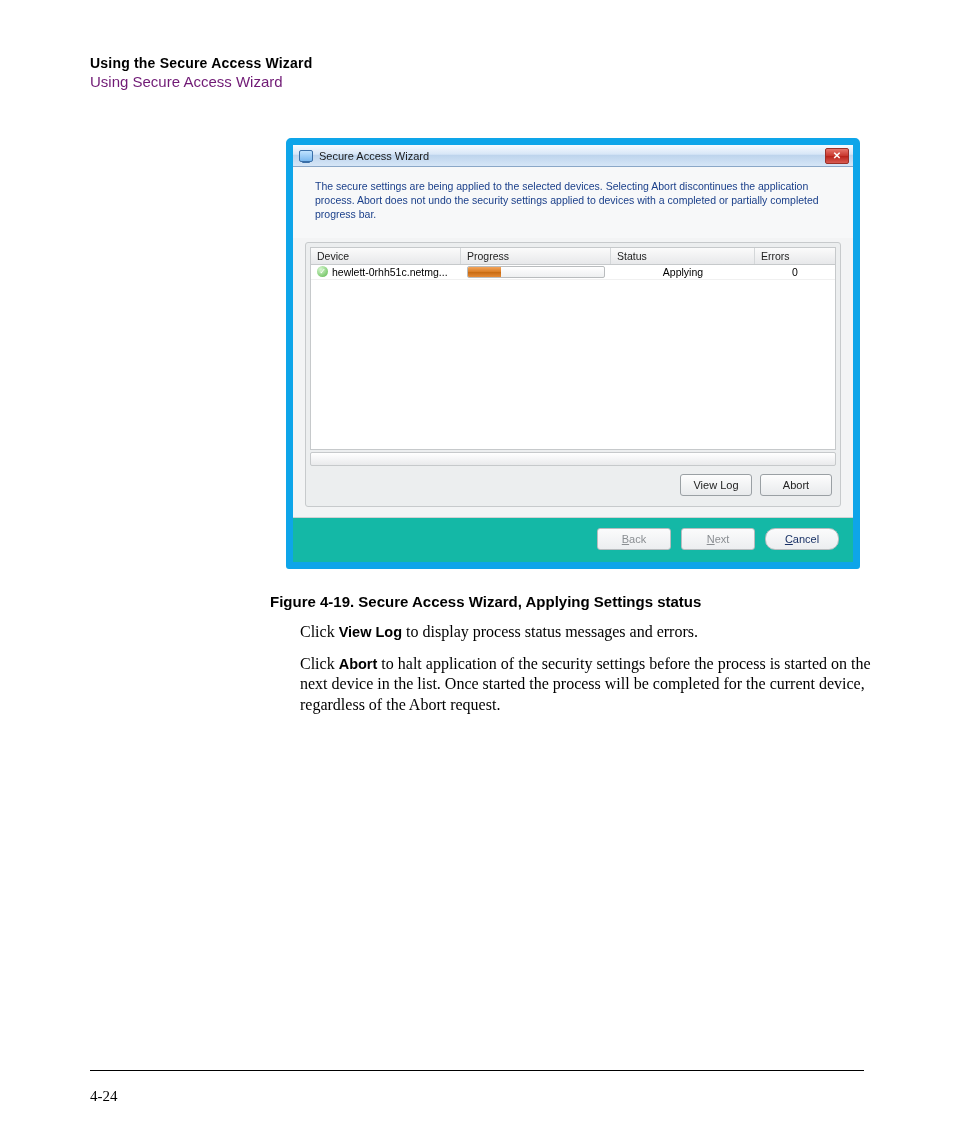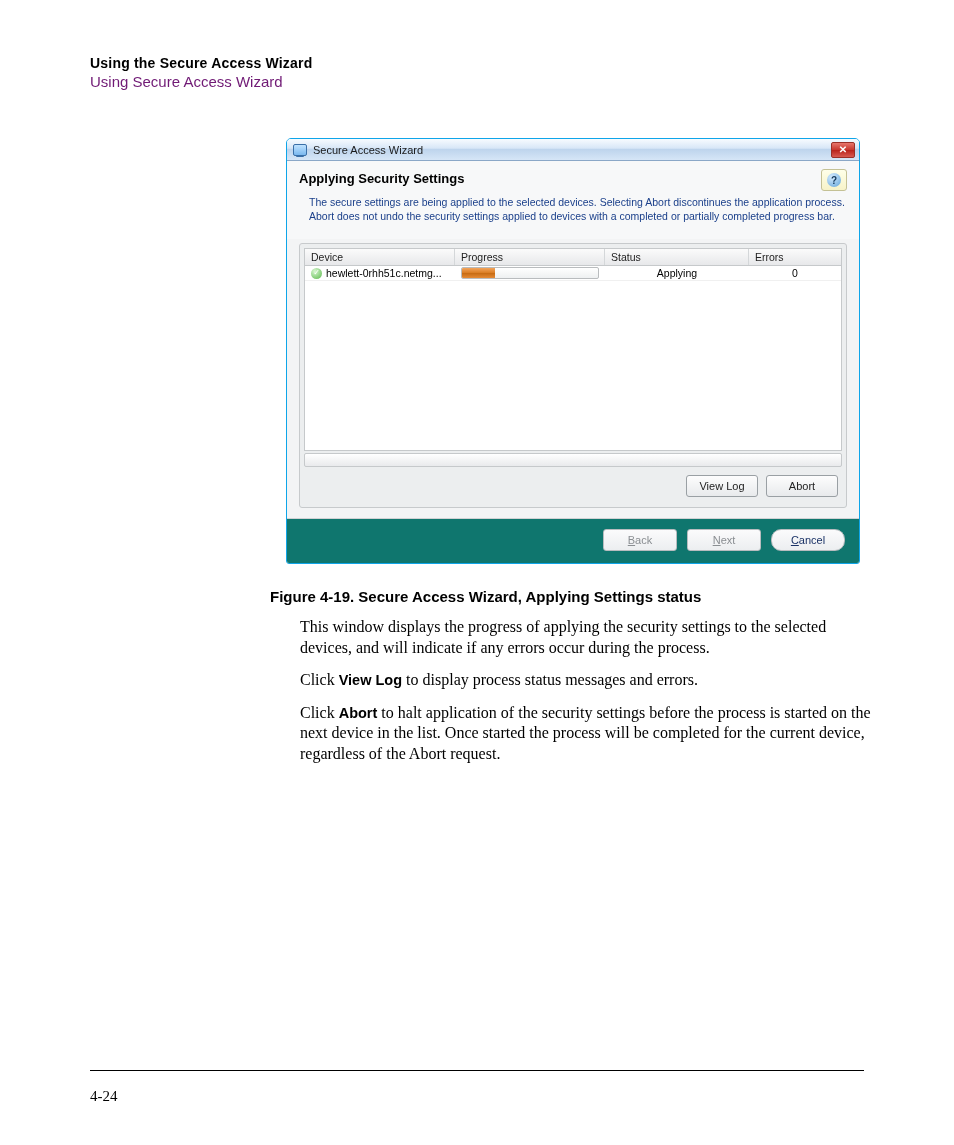--- a/index.html
+++ b/index.html
@@ -12,21 +12,21 @@
     position: relative;
     padding: 55px 90px 0 90px;
   }
   .header-block { margin-bottom: 48px; }
   .hdr-bold { font-family: Arial, Helvetica, sans-serif; font-weight: 700; font-size: 14px; letter-spacing: 0.2px; }
   .hdr-light { font-family: Arial, Helvetica, sans-serif; font-weight: 400; font-size: 15px; color: #701a75; margin-top: 2px; }
 
   
   .dialog-wrap { margin-left: 196px; width: 574px; }
   .dialog {
-    border: 1px solid #0ea5e9;
+    border: 7px solid #0ea5e9;
     border-radius: 5px 5px 3px 3px;
     background: #f3f4f5;
     font-family: Arial, Helvetica, sans-serif;
     font-size: 11px;
     overflow: hidden;
   }
   .titlebar {
     height: 22px;
     background: linear-gradient(#f7fbff, #d7e6f7 45%, #bcd3ec 46%, #d6e6f7);
     border-bottom: 1px solid #8aa7c7;
@@ -152,21 +152,21 @@
     border-radius: 3px;
     background: linear-gradient(#fdfdfd, #e8eaec);
     font-size: 11px;
     display: flex; align-items: center; justify-content: center;
     color: #222;
   }
   .nav-row {
     border-top: 1px solid #d0d2d4;
     padding: 10px 14px 12px 14px;
     display: flex; justify-content: flex-end; gap: 10px;
-    background: #0f766e;
+    background: #14b8a6;
   }
   .nav-btn {
     min-width: 74px; height: 22px;
     border: 1px solid #b8bcbf;
     border-radius: 3px;
     background: linear-gradient(#fbfbfc, #eceef0);
     font-size: 11px; color: #8a8e92;
     display: flex; align-items: center; justify-content: center;
   }
   .nav-btn.cancel { color: #1a3266; border-radius: 10px; }
@@ -214,26 +214,20 @@
   <div class="dialog">
     <div class="titlebar">
       <span class="title-icon"></span>
       <span class="title-text">Secure Access Wizard</span>
       <span class="close-btn">
         <span>✕</span>
       </span>
     </div>
 
     <div class="dlg-body">
-      <div class="dlg-top">
-        <div class="dlg-heading">Applying Security Settings</div>
-        <div class="help-btn">
-          <span class="help-q">?</span>
-        </div>
-      </div>
       <div class="dlg-desc">The secure settings are being applied to the selected devices. Selecting Abort discontinues the application process. Abort does not undo the security settings applied to devices with a completed or partially completed progress bar.</div>
     </div>
 
     <div class="inner-panel">
       <div class="grid-head">
         <div class="col c-dev">Device</div>
         <div class="col c-prog">Progress</div>
         <div class="col c-stat">Status</div>
         <div class="col c-err">Errors</div>
       </div>
@@ -269,21 +263,20 @@
       <div class="nav-btn cancel">
           <span><span class="ul">C</span><span>ancel</span></span>
         </div>
     </div>
   </div>
 </div>
 
 <div class="caption">Figure 4-19. Secure Access Wizard, Applying Settings status</div>
 
 <div class="body-text">
-  <p>This window displays the progress of applying the security settings to the selected devices, and will indicate if any errors occur during the process.</p>
   <p>
     <span>Click </span><span class="ab">View Log</span><span> to display process status messages and errors.</span>
   </p>
   <p>
     <span>Click </span><span class="ab">Abort</span><span> to halt application of the security settings before the process is started on the next device in the list. Once started the process will be completed for the current device, regardless of the Abort request.</span>
   </p>
 </div>
 
 <div class="footer-rule"></div>
 <div class="page-num">4-24</div>

